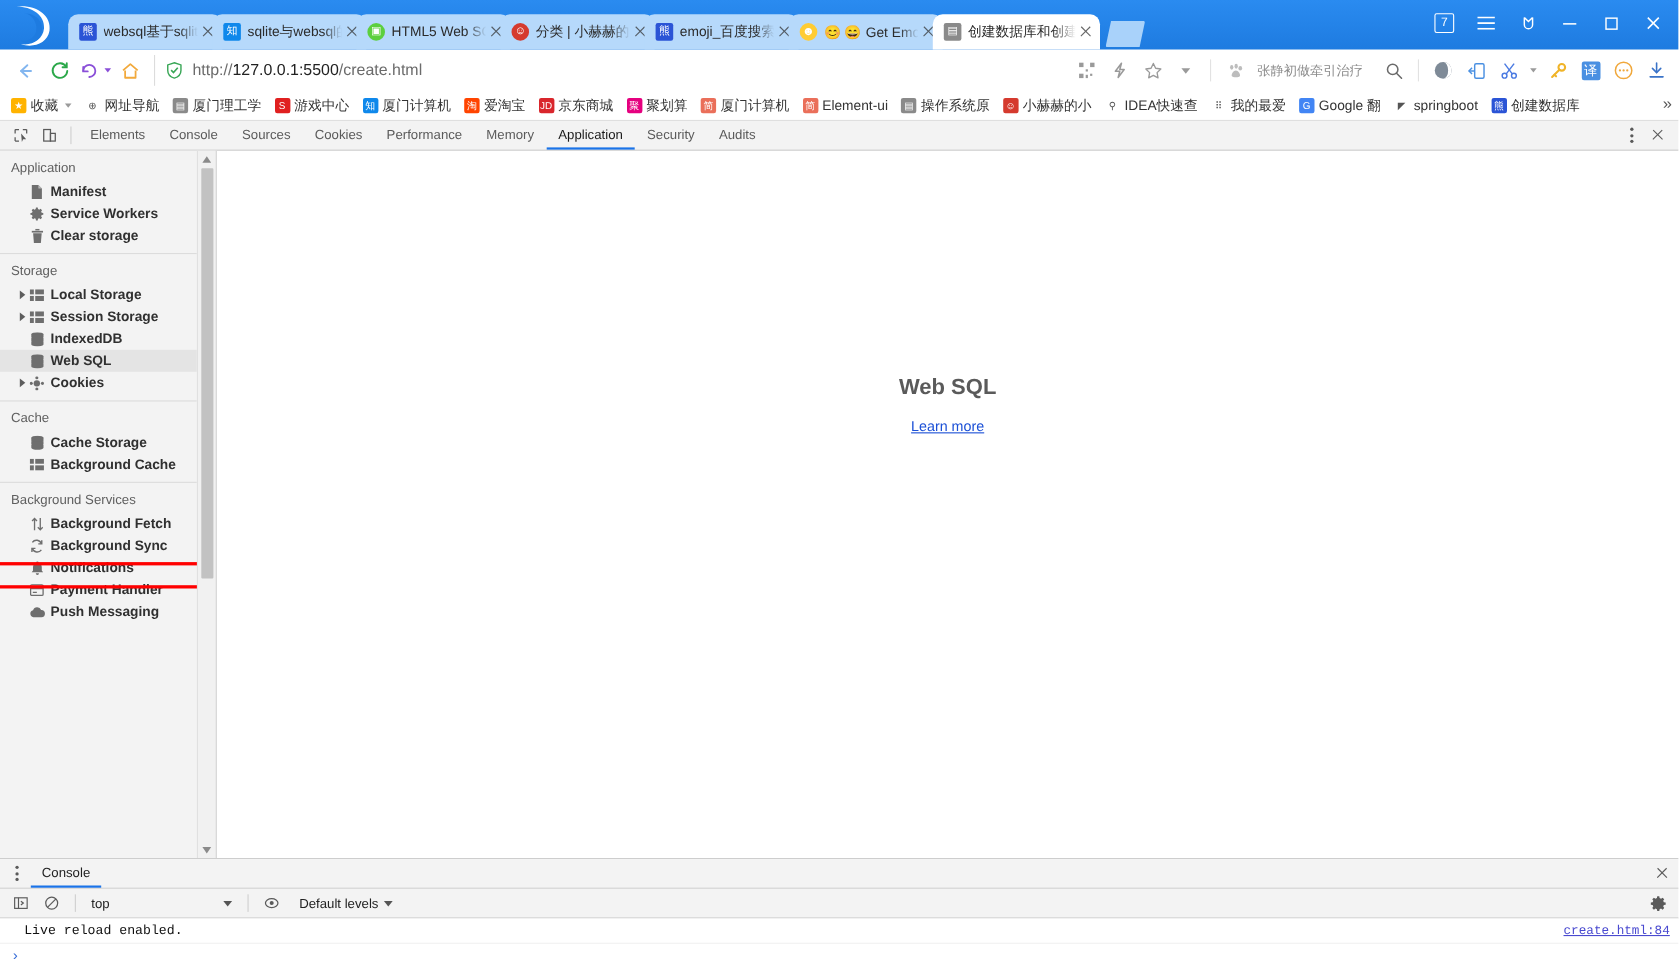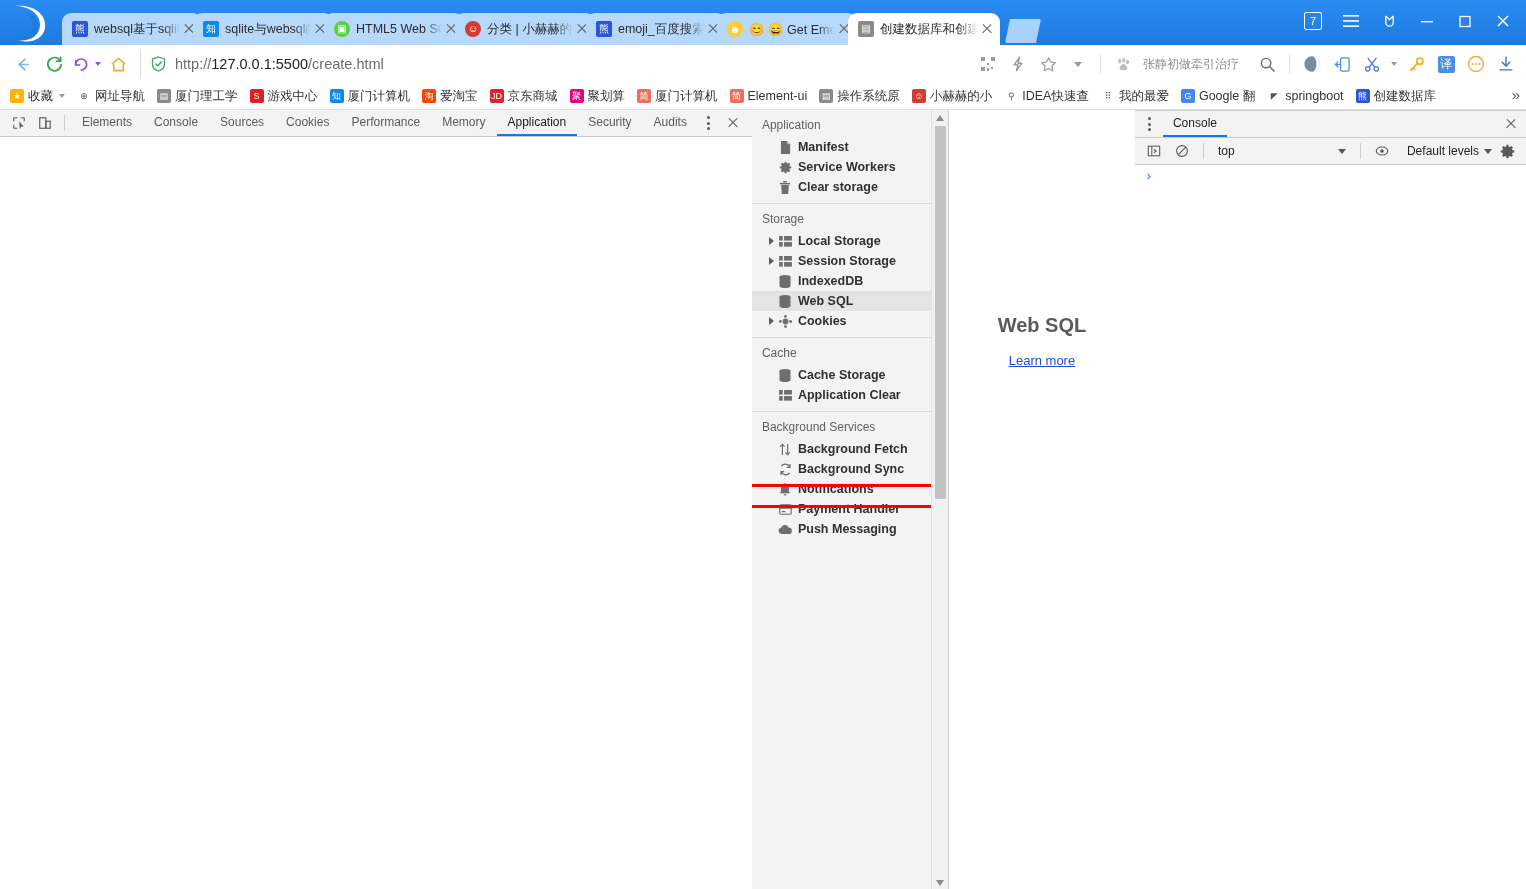--- a/index.html
+++ b/index.html
@@ -117,21 +117,21 @@
   }
   .dbinput::placeholder{color:#5f5f5f;}
   .pbtn{
     height:24px;box-sizing:border-box;
     background:linear-gradient(#fbfbfb,#eeeeee);
     border:1px solid #a8a8a8;border-radius:3px;
     font-size:13.5px;color:#111;padding:0 7px;
     font-family:"Liberation Sans",sans-serif;cursor:default;
   }
   
-  .devtools{flex:1 1 auto;display:flex;flex-direction:row;background:#fff;min-width:0;}
+  .devtools{flex:1 1 auto;display:flex;flex-direction:column;background:#fff;min-width:0;}
   .dt-toolbar{
     height:26px;flex:0 0 26px;display:flex;align-items:center;
     border-bottom:1px solid #cdcdcd;background:#f3f3f3;padding-left:6px;
   }
   .dt-icbtn{width:26px;height:24px;display:flex;align-items:center;justify-content:center;}
   .dt-vsep{width:1px;height:16px;background:#cfcfcf;margin:0 6px;}
   .dt-tabs{display:flex;align-items:stretch;height:26px;}
   .dt-tab{
     display:flex;align-items:center;padding:0 11px;font-size:12px;color:#5a5a5a;
     box-sizing:border-box;border-bottom:2px solid transparent;
@@ -687,21 +687,21 @@
             <div class="node">
               <span class="twisty"></span>
               <span class="nicon">
                 <svg width="13" height="11" viewBox="0 0 14 12" fill="#6e6e6e">
                   <rect x="0" y="0" width="4" height="5"></rect>
                   <rect x="5.4" y="0" width="8.6" height="5"></rect>
                   <rect x="0" y="6.6" width="4" height="5"></rect>
                   <rect x="5.4" y="6.6" width="8.6" height="5"></rect>
                 </svg>
               </span>
-              <span class="nlabel">Application Clear</span>
+              <span class="nlabel">Background Cache</span>
             </div>
             <div class="sect-div"></div>
             <div class="grp-title">Background Services</div>
             <div class="node">
               <span class="twisty"></span>
               <span class="nicon">
                 <svg width="12" height="13" viewBox="0 0 12 14" fill="none" stroke="#6e6e6e" stroke-width="1.3">
                   <path d="M3.2 13 V1.5 M0.8 3.9 L3.2 1.4 L5.6 3.9"></path>
                   <path d="M8.8 1 V12.5 M6.4 10.1 L8.8 12.6 L11.2 10.1"></path>
                 </svg>
@@ -814,19 +814,23 @@
         </div>
         <div style="margin-left:auto;" class="dt-icbtn">
           <svg width="15" height="15" viewBox="0 0 16 16" fill="#5a5a5a">
               <path d="M8 5.2 A2.8 2.8 0 1 0 8 10.8 A2.8 2.8 0 1 0 8 5.2 Z M8 6.6 A1.4 1.4 0 1 1 8 9.4 A1.4 1.4 0 1 1 8 6.6 Z"></path>
               <path d="M7 0.8 H9 L9.3 2.6 L10.7 3.2 L12.2 2.2 L13.8 3.8 L12.8 5.3 L13.4 6.7 L15.2 7 V9 L13.4 9.3 L12.8 10.7 L13.8 12.2 L12.2 13.8 L10.7 12.8 L9.3 13.4 L9 15.2 H7 L6.7 13.4 L5.3 12.8 L3.8 13.8 L2.2 12.2 L3.2 10.7 L2.6 9.3 L0.8 9 V7 L2.6 6.7 L3.2 5.3 L2.2 3.8 L3.8 2.2 L5.3 3.2 L6.7 2.6 Z"></path>
             </svg>
         </div>
       </div>
 
       <div class="console-body">
+        <div class="log-row">
+          <span>Live reload enabled.</span>
+          <a class="log-src" href="#">create.html:84</a>
+        </div>
         <div class="prompt-row">
           <span>›</span>
         </div>
       </div>
     </div>
   </div>
 </div>
 
 </body></html>

